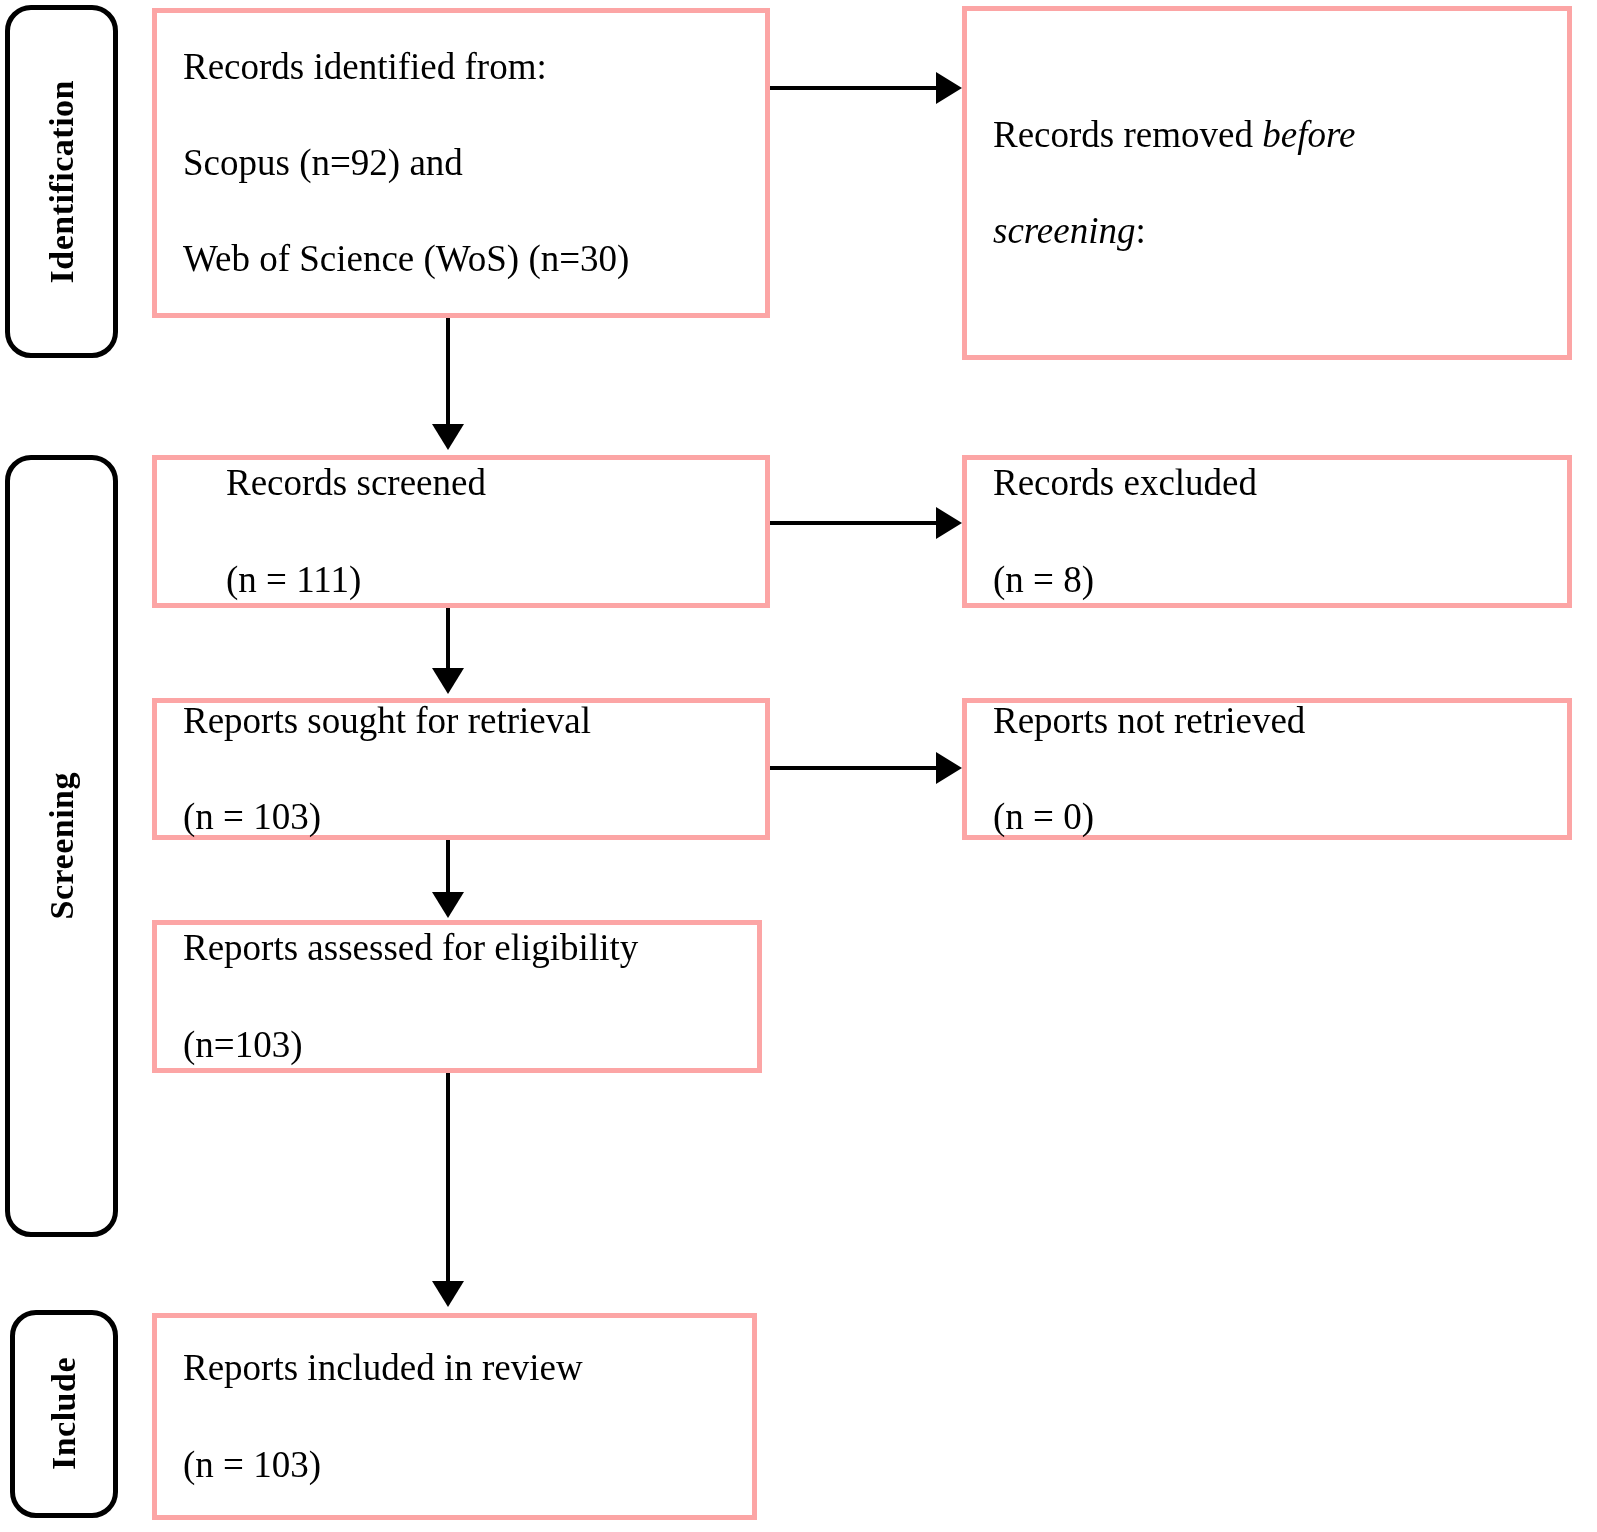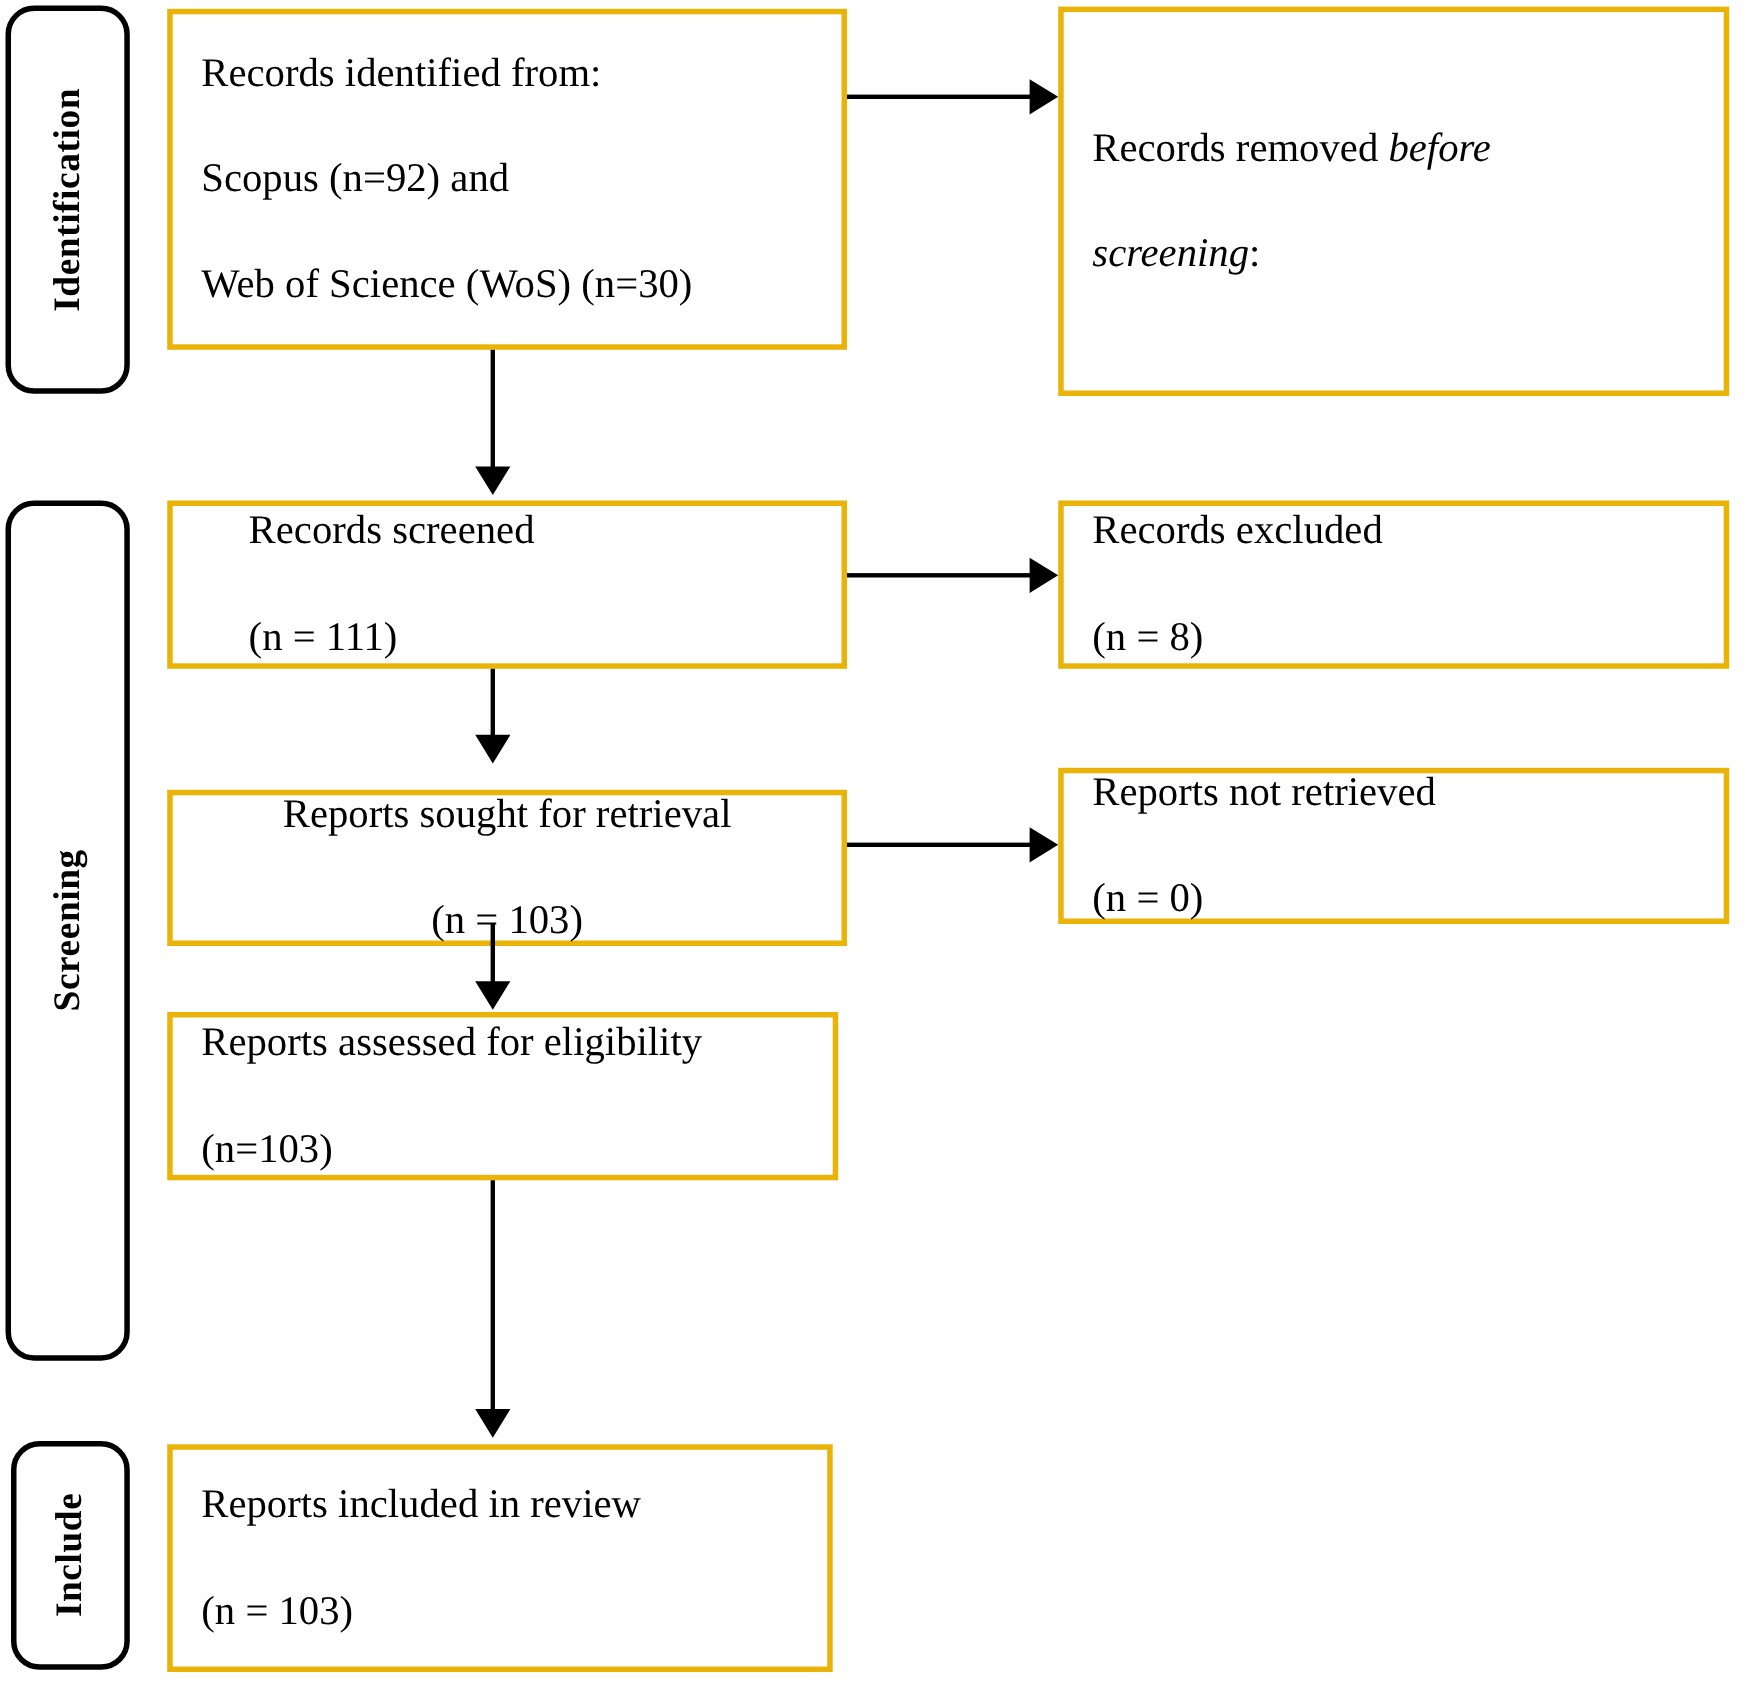--- a/index.html
+++ b/index.html
@@ -36,21 +36,21 @@
     font-size: 34px;
     letter-spacing: 0.5px;
     color: #000000;
     white-space: nowrap;
   }
 
   
   .flow-box {
     position: absolute;
     box-sizing: border-box;
-    border: 5px solid #eab308;
+    border: 5px solid #fca5a5;
     background: #ffffff;
     display: flex;
     flex-direction: column;
     justify-content: center;
   }
   .flow-box .box-text {
     padding: 0 26px;
     font-size: 37px;
     line-height: 1.30;
     color: #000000;
@@ -127,21 +127,21 @@
     </div>
   </div>
 
   <div class="flow-box" style="left:962px; top:455px; width:610px; height:153px;">
     <div class="box-text">
       <div>Records excluded</div>
       <div>(n = 8)</div>
     </div>
   </div>
 
-  <div class="flow-box" style="left:152px; top:718px; width:618px; height:142px;text-align:center;">
+  <div class="flow-box" style="left:152px; top:698px; width:618px; height:142px;">
     <div class="box-text">
       <div>Reports sought for retrieval</div>
       <div>(n = 103)</div>
     </div>
   </div>
 
   <div class="flow-box" style="left:962px; top:698px; width:610px; height:142px;">
     <div class="box-text">
       <div>Reports not retrieved</div>
       <div>(n = 0)</div>

